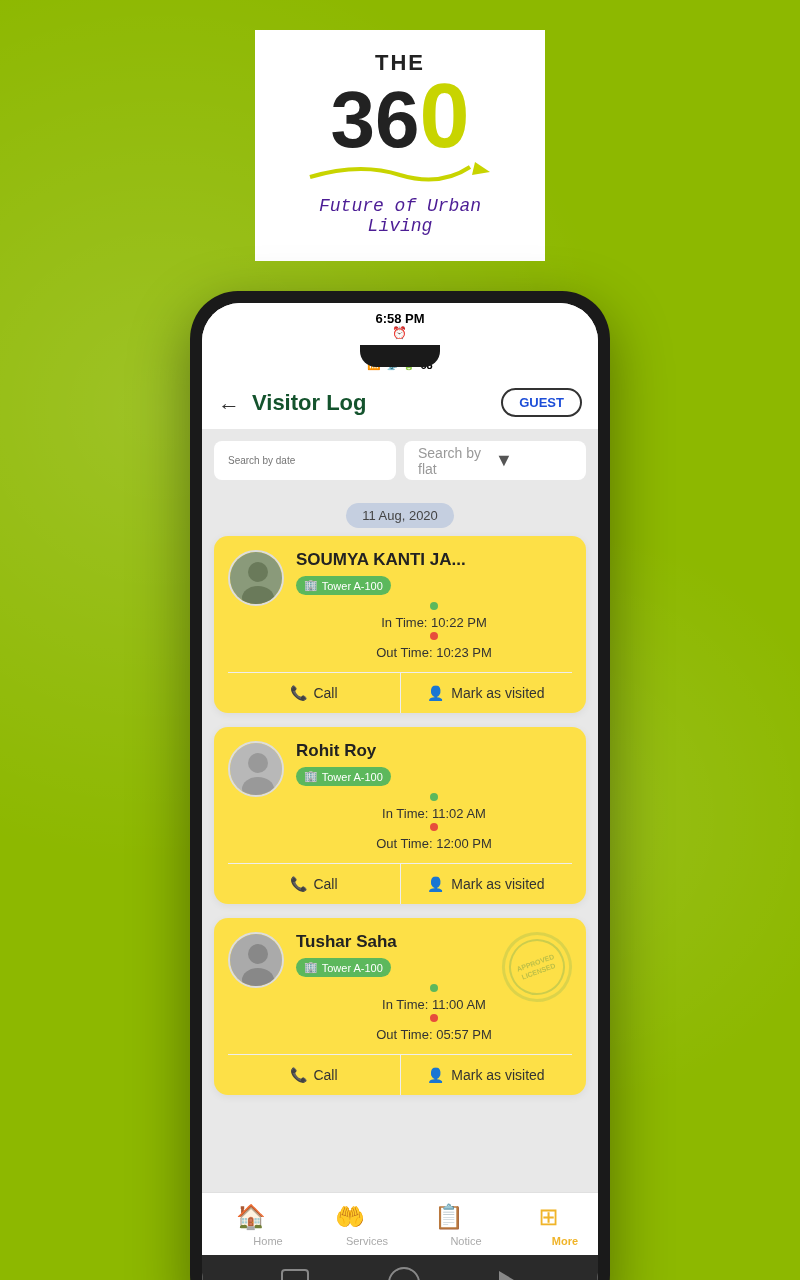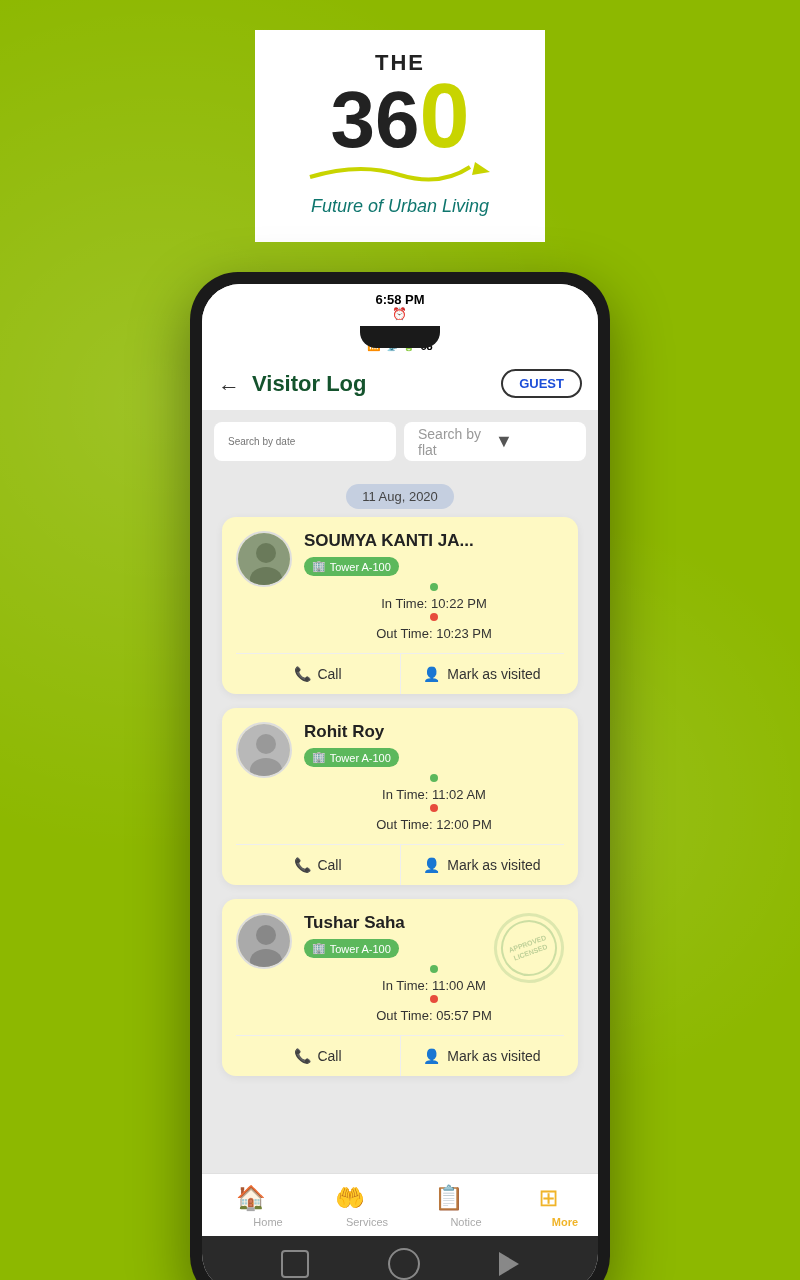--- a/index.html
+++ b/index.html
@@ -43,22 +43,22 @@
       font-size: 90px;
     }
     .logo-arrow {
       width: 200px;
       height: 30px;
       margin: 0 auto 5px;
     }
     .logo-subtitle {
       font-style: italic;
       font-size: 18px;
-      color: #0f766e;
-      font-family: Liberation Sans, sans-serif;
+      color: #4c1d95;
+      font-family: Liberation Mono, monospace;
     }
 
     
     .phone-frame {
       width: 420px;
       background: #1a1a1a;
       border-radius: 48px;
       padding: 12px;
       box-shadow: 0 20px 60px rgba(0,0,0,0.4);
       position: relative;
@@ -160,40 +160,40 @@
       flex: 1;
     }
     .search-select-wrap .chevron {
       font-size: 18px;
       color: #555;
     }
 
     
     .content-area {
       background: #e8e8e8;
-      padding: 4px 20px 12px;
+      padding: 4px 12px 12px;
       min-height: 700px;
     }
 
     
     .date-badge {
       text-align: center;
       margin: 10px 0 12px;
     }
     .date-badge span {
       background: #c5cfe0;
       border-radius: 14px;
       padding: 5px 16px;
       font-size: 13px;
       color: #444;
     }
 
     
     .visitor-card {
-      background: #fef9c3;
+      background: #fde047;
       border-radius: 14px;
       padding: 14px 14px 0;
       margin-bottom: 14px;
       box-shadow: 0 2px 8px rgba(0,0,0,0.06);
     }
     .visitor-info {
       display: flex;
       align-items: flex-start;
       gap: 12px;
       margin-bottom: 10px;

